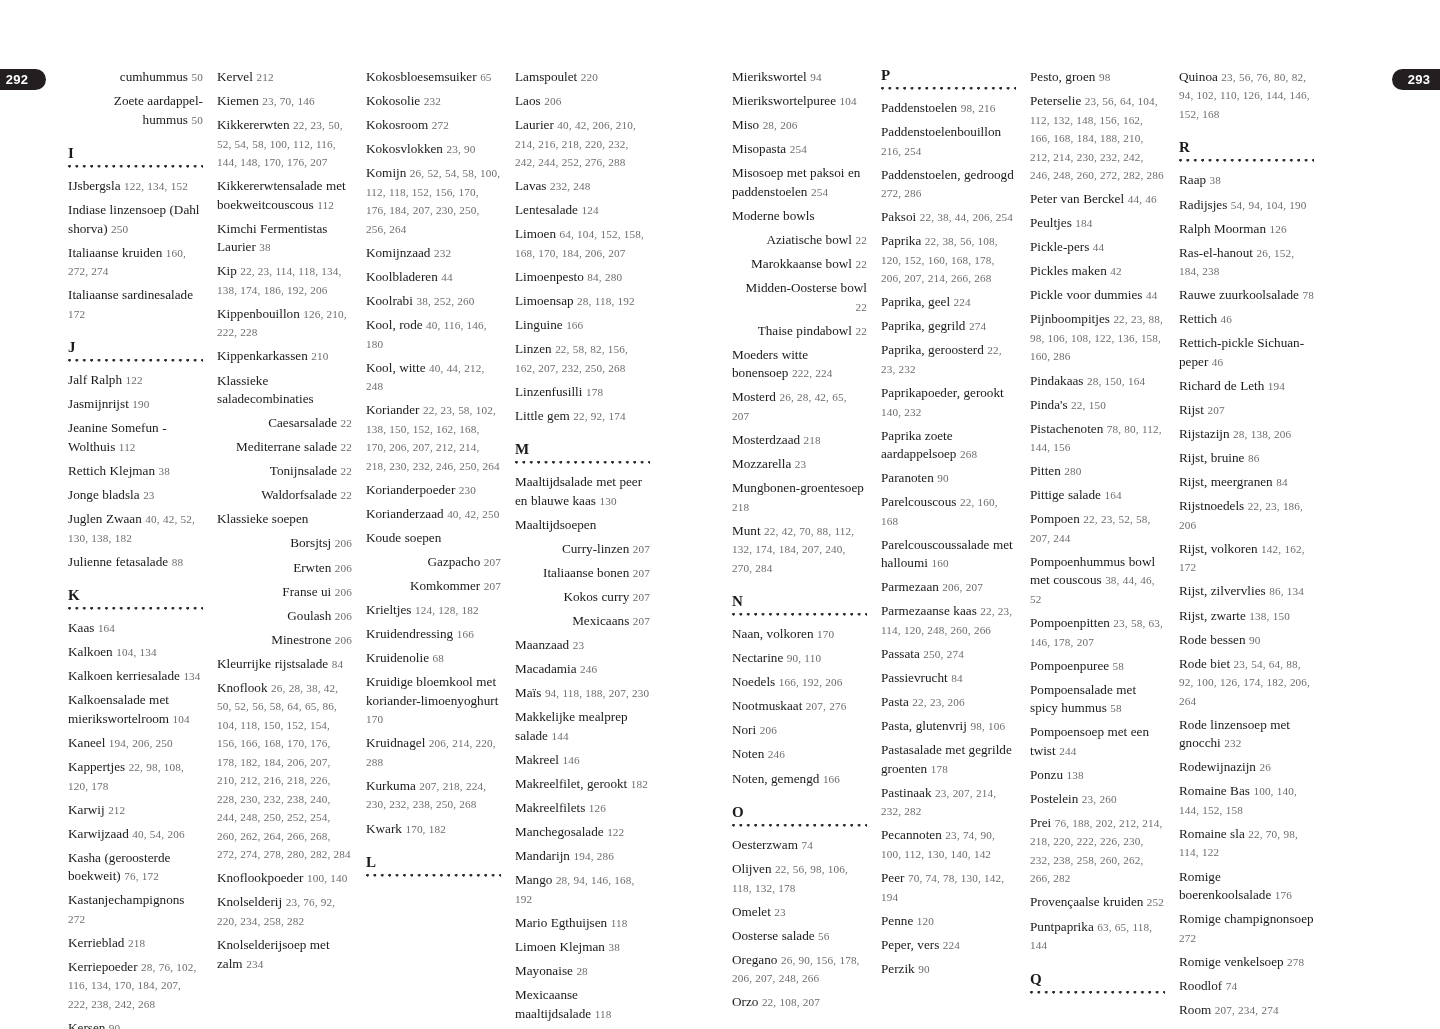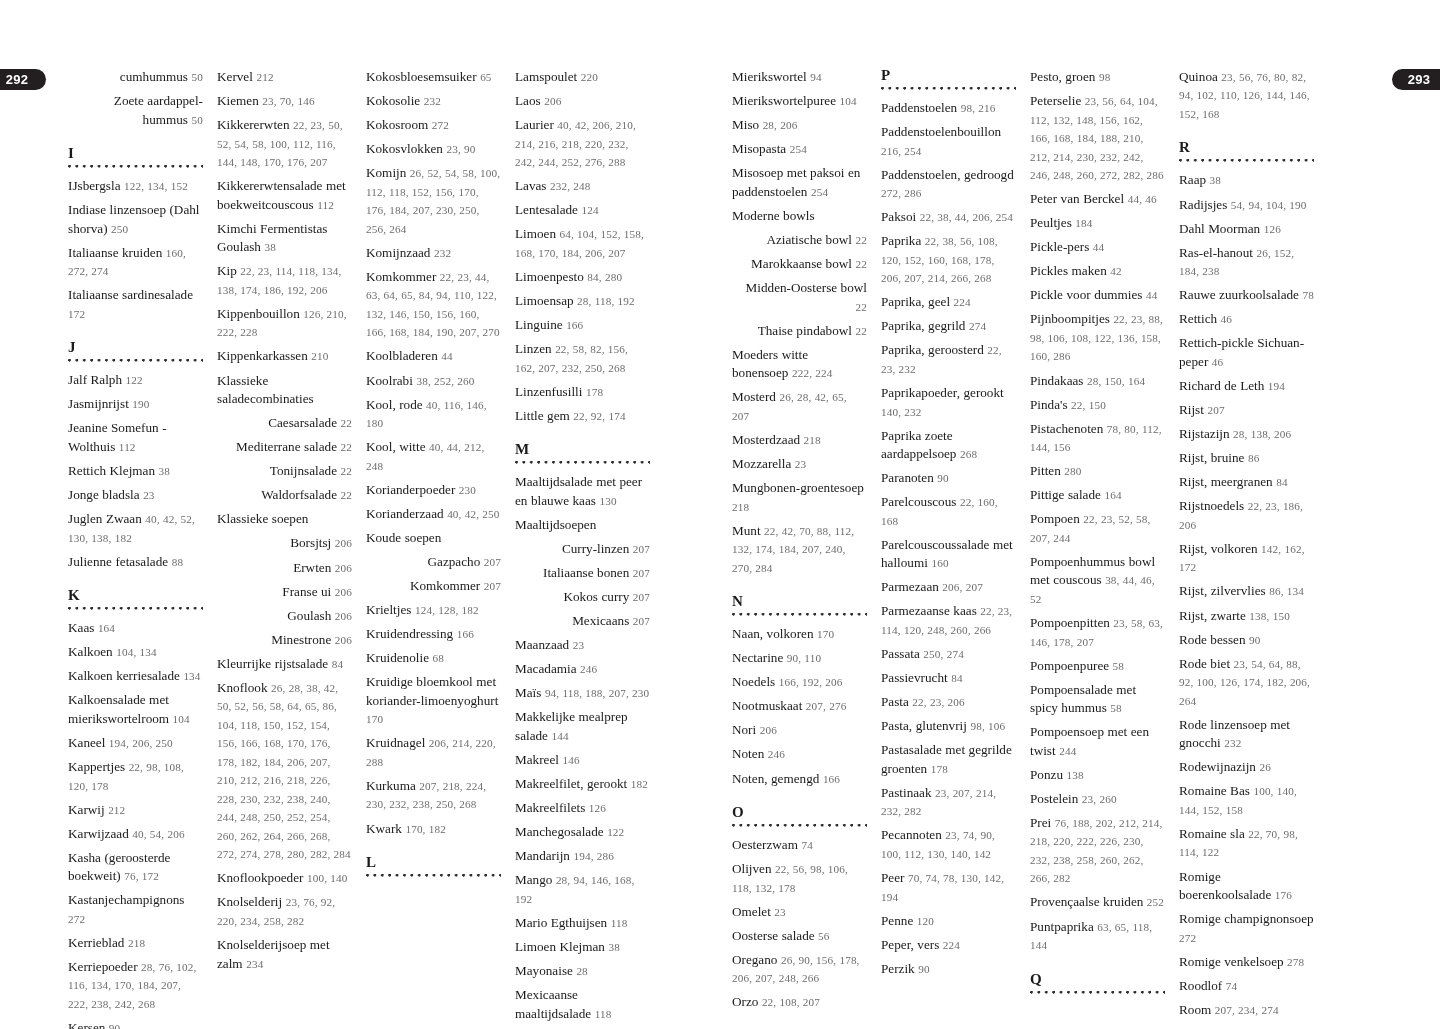--- a/index.html
+++ b/index.html
@@ -145,21 +145,21 @@
         <div class="entry"><span class="entry-term">Kastanjechampignons</span> <span class="entry-pages">272</span></div>
         <div class="entry"><span class="entry-term">Kerrieblad</span> <span class="entry-pages">218</span></div>
         <div class="entry"><span class="entry-term">Kerriepoeder</span> <span class="entry-pages">28, 76, 102, 116, 134, 170, 184, 207, 222, 238, 242, 268</span></div>
         <div class="entry"><span class="entry-term">Kersen</span> <span class="entry-pages">90</span></div>
       </div>
       <div class="column">
         <div class="entry"><span class="entry-term">Kervel</span> <span class="entry-pages">212</span></div>
         <div class="entry"><span class="entry-term">Kiemen</span> <span class="entry-pages">23, 70, 146</span></div>
         <div class="entry"><span class="entry-term">Kikkererwten</span> <span class="entry-pages">22, 23, 50, 52, 54, 58, 100, 112, 116, 144, 148, 170, 176, 207</span></div>
         <div class="entry"><span class="entry-term">Kikkererwtensalade met boekweitcouscous</span> <span class="entry-pages">112</span></div>
-        <div class="entry"><span class="entry-term">Kimchi Fermentistas Goulash</span> <span class="entry-pages">38</span></div>
+        <div class="entry"><span class="entry-term">Kimchi Fermentistas Laurier</span> <span class="entry-pages">38</span></div>
         <div class="entry"><span class="entry-term">Kip</span> <span class="entry-pages">22, 23, 114, 118, 134, 138, 174, 186, 192, 206</span></div>
         <div class="entry"><span class="entry-term">Kippenbouillon</span> <span class="entry-pages">126, 210, 222, 228</span></div>
         <div class="entry"><span class="entry-term">Kippenkarkassen</span> <span class="entry-pages">210</span></div>
         <div class="entry"><span class="entry-term">Klassieke saladecombinaties</span></div>
         <div class="entry sub"><span class="entry-term">Caesarsalade</span> <span class="entry-pages">22</span></div>
         <div class="entry sub"><span class="entry-term">Mediterrane salade</span> <span class="entry-pages">22</span></div>
         <div class="entry sub"><span class="entry-term">Tonijnsalade</span> <span class="entry-pages">22</span></div>
         <div class="entry sub"><span class="entry-term">Waldorfsalade</span> <span class="entry-pages">22</span></div>
         <div class="entry"><span class="entry-term">Klassieke soepen</span></div>
         <div class="entry sub"><span class="entry-term">Borsjtsj</span> <span class="entry-pages">206</span></div>
@@ -173,25 +173,25 @@
         <div class="entry"><span class="entry-term">Knolselderij</span> <span class="entry-pages">23, 76, 92, 220, 234, 258, 282</span></div>
         <div class="entry"><span class="entry-term">Knolselderijsoep met zalm</span> <span class="entry-pages">234</span></div>
       </div>
       <div class="column">
         <div class="entry"><span class="entry-term">Kokosbloesemsuiker</span> <span class="entry-pages">65</span></div>
         <div class="entry"><span class="entry-term">Kokosolie</span> <span class="entry-pages">232</span></div>
         <div class="entry"><span class="entry-term">Kokosroom</span> <span class="entry-pages">272</span></div>
         <div class="entry"><span class="entry-term">Kokosvlokken</span> <span class="entry-pages">23, 90</span></div>
         <div class="entry"><span class="entry-term">Komijn</span> <span class="entry-pages">26, 52, 54, 58, 100, 112, 118, 152, 156, 170, 176, 184, 207, 230, 250, 256, 264</span></div>
         <div class="entry"><span class="entry-term">Komijnzaad</span> <span class="entry-pages">232</span></div>
-        <div class="entry"><span class="entry-term">Komkommer</span> <span class="entry-pages">22, 23, 44, 63, 64, 65, 84, 94, 110, 122, 132, 146, 150, 156, 160, 166, 168, 184, 190, 207, 270</span></div>
         <div class="entry"><span class="entry-term">Koolbladeren</span> <span class="entry-pages">44</span></div>
         <div class="entry"><span class="entry-term">Koolrabi</span> <span class="entry-pages">38, 252, 260</span></div>
         <div class="entry"><span class="entry-term">Kool, rode</span> <span class="entry-pages">40, 116, 146, 180</span></div>
         <div class="entry"><span class="entry-term">Kool, witte</span> <span class="entry-pages">40, 44, 212, 248</span></div>
+        <div class="entry"><span class="entry-term">Koriander</span> <span class="entry-pages">22, 23, 58, 102, 138, 150, 152, 162, 168, 170, 206, 207, 212, 214, 218, 230, 232, 246, 250, 264</span></div>
         <div class="entry"><span class="entry-term">Korianderpoeder</span> <span class="entry-pages">230</span></div>
         <div class="entry"><span class="entry-term">Korianderzaad</span> <span class="entry-pages">40, 42, 250</span></div>
         <div class="entry"><span class="entry-term">Koude soepen</span></div>
         <div class="entry sub"><span class="entry-term">Gazpacho</span> <span class="entry-pages">207</span></div>
         <div class="entry sub"><span class="entry-term">Komkommer</span> <span class="entry-pages">207</span></div>
         <div class="entry"><span class="entry-term">Krieltjes</span> <span class="entry-pages">124, 128, 182</span></div>
         <div class="entry"><span class="entry-term">Kruidendressing</span> <span class="entry-pages">166</span></div>
         <div class="entry"><span class="entry-term">Kruidenolie</span> <span class="entry-pages">68</span></div>
         <div class="entry"><span class="entry-term">Kruidige bloemkool met koriander-limoenyoghurt</span> <span class="entry-pages">170</span></div>
         <div class="entry"><span class="entry-term">Kruidnagel</span> <span class="entry-pages">206, 214, 220, 288</span></div>
@@ -330,21 +330,21 @@
         <div class="entry"><span class="entry-term">Puntpaprika</span> <span class="entry-pages">63, 65, 118, 144</span></div>
         <div class="letter-heading">Q</div>
         <div class="letter-rule"></div>
       </div>
       <div class="column">
         <div class="entry"><span class="entry-term">Quinoa</span> <span class="entry-pages">23, 56, 76, 80, 82, 94, 102, 110, 126, 144, 146, 152, 168</span></div>
         <div class="letter-heading">R</div>
         <div class="letter-rule"></div>
         <div class="entry"><span class="entry-term">Raap</span> <span class="entry-pages">38</span></div>
         <div class="entry"><span class="entry-term">Radijsjes</span> <span class="entry-pages">54, 94, 104, 190</span></div>
-        <div class="entry"><span class="entry-term">Dahl Moorman</span> <span class="entry-pages">126</span></div>
+        <div class="entry"><span class="entry-term">Ralph Moorman</span> <span class="entry-pages">126</span></div>
         <div class="entry"><span class="entry-term">Ras-el-hanout</span> <span class="entry-pages">26, 152, 184, 238</span></div>
         <div class="entry"><span class="entry-term">Rauwe zuurkoolsalade</span> <span class="entry-pages">78</span></div>
         <div class="entry"><span class="entry-term">Rettich</span> <span class="entry-pages">46</span></div>
         <div class="entry"><span class="entry-term">Rettich-pickle Sichuan-peper</span> <span class="entry-pages">46</span></div>
         <div class="entry"><span class="entry-term">Richard de Leth</span> <span class="entry-pages">194</span></div>
         <div class="entry"><span class="entry-term">Rijst</span> <span class="entry-pages">207</span></div>
         <div class="entry"><span class="entry-term">Rijstazijn</span> <span class="entry-pages">28, 138, 206</span></div>
         <div class="entry"><span class="entry-term">Rijst, bruine</span> <span class="entry-pages">86</span></div>
         <div class="entry"><span class="entry-term">Rijst, meergranen</span> <span class="entry-pages">84</span></div>
         <div class="entry"><span class="entry-term">Rijstnoedels</span> <span class="entry-pages">22, 23, 186, 206</span></div>

